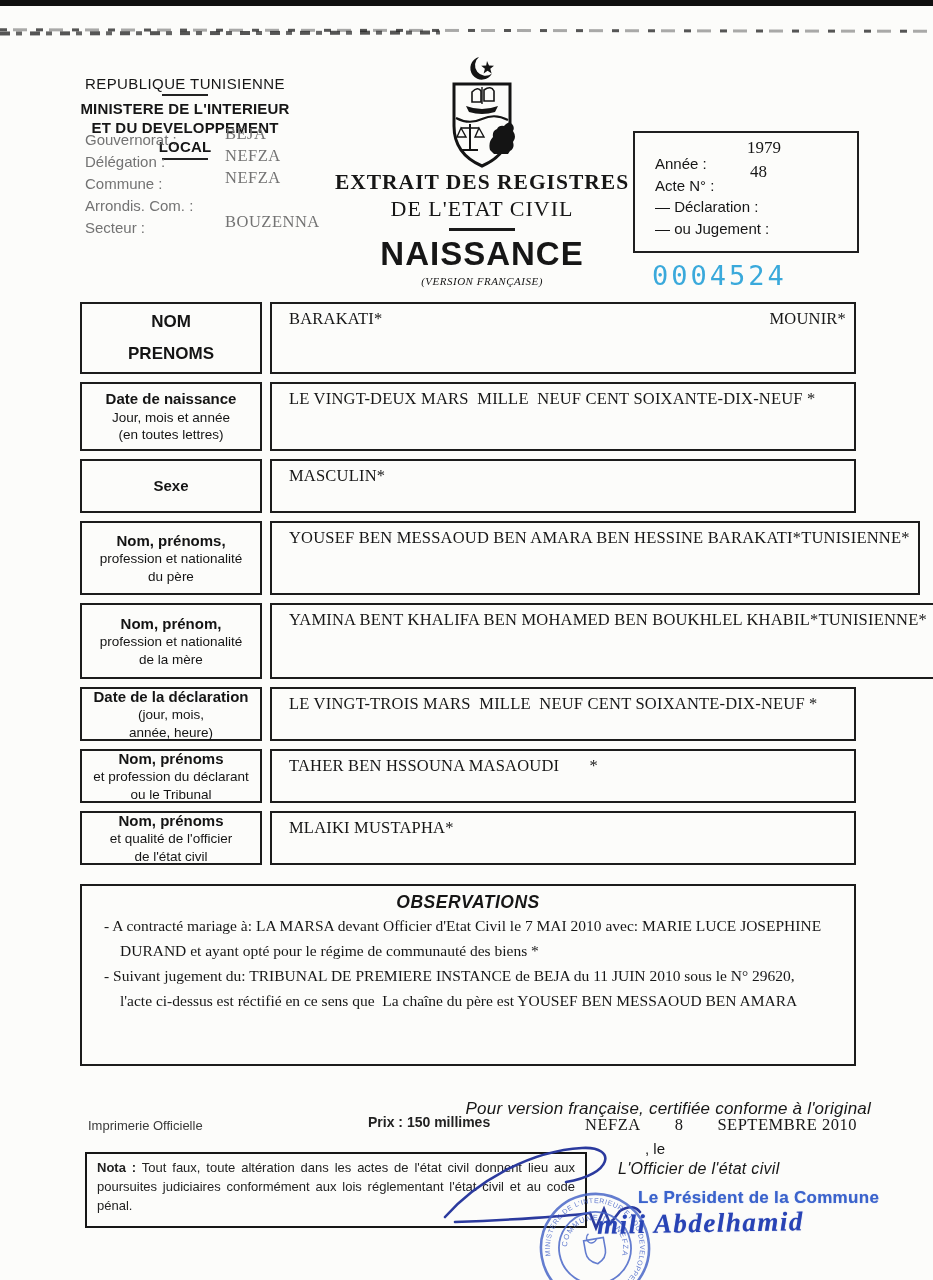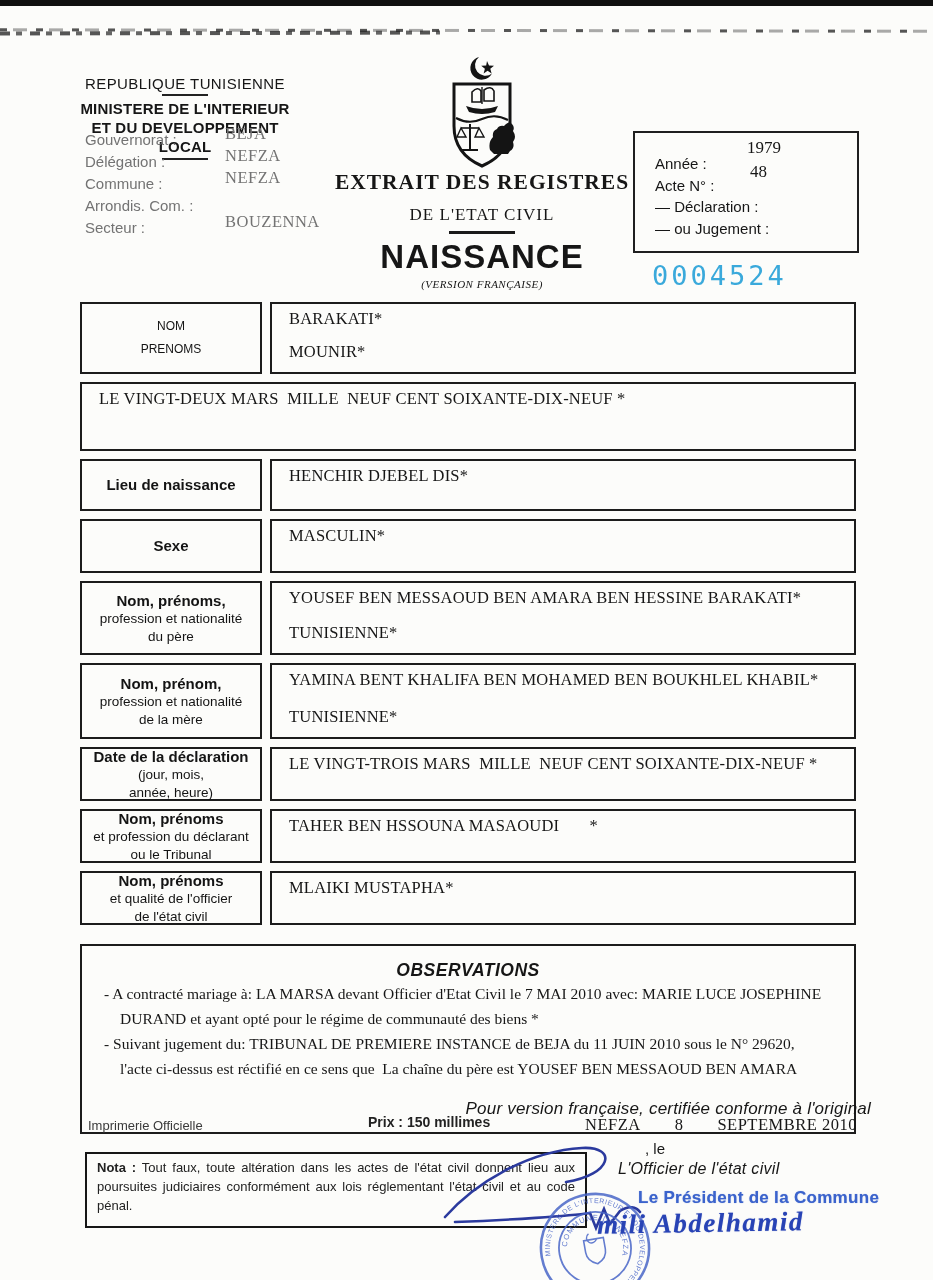--- a/index.html
+++ b/index.html
@@ -24,45 +24,45 @@
   .hdr-fields{position:absolute;left:85px;top:131px;width:240px;text-align:left;}
   .fld-row{position:relative;height:22px;font-size:15px;color:#737373;}
   .fld-value{position:absolute;left:140px;top:-7px;font-family:"Liberation Serif",serif;font-size:16.5px;letter-spacing:.5px;}
 
   
   .emblem{position:absolute;left:432px;top:54px;width:100px;height:132px;}
 
   
   .title-block{position:absolute;left:318px;top:170px;width:328px;text-align:center;}
   .title-l1{font-family:"Liberation Serif",serif;font-weight:bold;font-size:21.5px;letter-spacing:1px;}
-  .title-l2{font-family:"Liberation Serif",serif;font-size:17px;letter-spacing:1px;margin-top:10px;}
+  .title-l2{font-family:"Liberation Serif",serif;font-size:22px;letter-spacing:1px;margin-top:1px;}
   .title-rule{width:66px;height:3px;background:#1a1a1a;margin:6px auto 4px;}
   .title-main{font-size:33px;font-weight:bold;letter-spacing:1px;}
   .title-sub{font-family:"Liberation Serif",serif;font-style:italic;font-size:11px;margin-top:2px;letter-spacing:.5px;}
 
   
   .acte-box{position:absolute;left:633px;top:131px;width:222px;height:118px;border:2px solid #1f1f1f;font-size:15px;}
   .acte-box .lab{position:absolute;left:20px;}
   .acte-box .val{position:absolute;font-family:"Liberation Serif",serif;font-size:17px;}
   .serial{position:absolute;left:652px;top:260px;font-family:"DejaVu Sans Mono",monospace;font-size:27px;letter-spacing:3px;}
 
   
   .tbl{position:absolute;left:80px;top:302px;width:776px;}
   .trow{display:flex;margin-bottom:8px;}
   .lbl-box{width:170px;flex:none;border:2px solid #1c1c1c;margin-right:8px;
     display:flex;flex-direction:column;justify-content:center;align-items:center;text-align:center;padding:2px 4px;}
   .lbl-line{font-size:13.5px;line-height:1.3;color:#141414;}
   .lbl-line.first{font-size:15px;font-weight:600;}
-  .lbl-line.caps{font-size:12px;font-weight:400;line-height:1.9;}
-  .val-box{flex:1;border:2px solid #1c1c1c;display:flex;flex-direction:column;justify-content:space-between;
+  .lbl-line.caps{font-size:17px;font-weight:700;line-height:1.9;}
+  .val-box{flex:1;border:2px solid #1c1c1c;display:flex;flex-direction:row;justify-content:space-between;
     padding:5px 8px 10px 17px;}
   .val-line{font-family:"Liberation Serif",serif;font-size:16.5px;white-space:pre;letter-spacing:.2px;}
 
   
-  .obs-box{border:2px solid #1c1c1c;margin-top:19px;height:168px;position:relative;padding:18px 12px 0 12px;}
+  .obs-box{border:2px solid #1c1c1c;margin-top:19px;height:168px;position:relative;padding:10px 12px 0 12px;}
   .obs-title{text-align:center;font-weight:bold;font-style:italic;font-size:17.5px;letter-spacing:.5px;margin-top:-4px;}
   .obs-line{font-family:"Liberation Serif",serif;font-size:15.5px;line-height:1.62;white-space:pre-wrap;padding-left:26px;}
   .obs-line.bullet{padding-left:10px;}
 
   
   .imprimerie{position:absolute;left:88px;top:1118px;font-size:13px;color:#3a3a3a;}
   .prix{position:absolute;left:368px;top:1114px;font-size:14px;font-weight:bold;color:#222;}
   .certify{position:absolute;right:62px;top:1099px;font-style:italic;font-size:17px;letter-spacing:.2px;}
   .date-line{position:absolute;left:585px;top:1115px;display:flex;gap:34px;font-family:"Liberation Serif",serif;font-size:16.5px;letter-spacing:.5px;}
   .le{position:absolute;left:645px;top:1140px;font-size:15px;}
@@ -149,30 +149,27 @@
       <div class="lbl-box">
             <div class="lbl-line first caps">NOM</div>
             <div class="lbl-line caps">PRENOMS</div>
           </div>
       <div class="val-box">
             <div class="val-line">BARAKATI*</div>
             <div class="val-line">MOUNIR*</div>
           </div>
     </div>
         <div class="trow" style="height: 69px;">
+      <div class="lbl-box">
+            <div class="lbl-line first">Date de naissance</div>
+            <div class="lbl-line">Jour, mois et année</div>
+            <div class="lbl-line">(en toutes lettres)</div>
+          </div>
       <div class="val-box">
             <div class="val-line">LE VINGT-DEUX MARS  MILLE  NEUF CENT SOIXANTE-DIX-NEUF *</div>
-          </div>
-    </div>
-        <div class="trow" style="height: 52px;">
-      <div class="lbl-box">
-            <div class="lbl-line first">Lieu de naissance</div>
-          </div>
-      <div class="val-box">
-            <div class="val-line">HENCHIR DJEBEL DIS*</div>
           </div>
     </div>
         <div class="trow" style="height: 54px;">
       <div class="lbl-box">
             <div class="lbl-line first">Sexe</div>
           </div>
       <div class="val-box">
             <div class="val-line">MASCULIN*</div>
           </div>
     </div>

